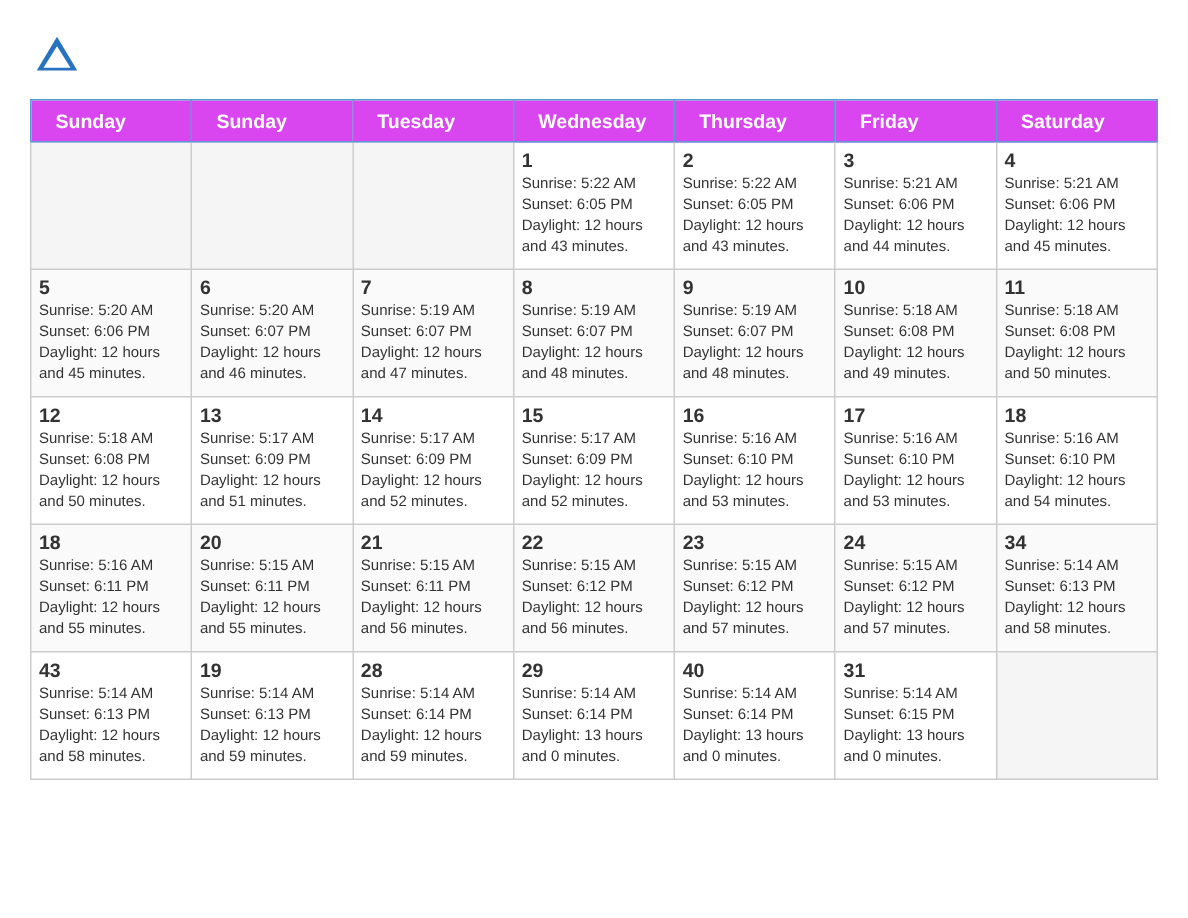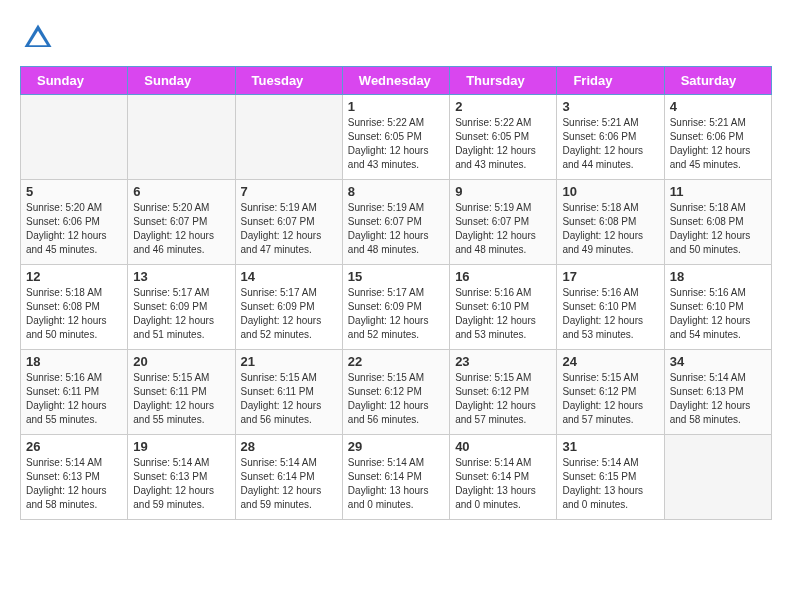--- a/index.html
+++ b/index.html
@@ -307,21 +307,21 @@
         <td>
           <span class="day-num">34</span>
           <div class="day-info" style="white-space: pre-line;">Sunrise: 5:14 AM
 Sunset: 6:13 PM
 Daylight: 12 hours
 and 58 minutes.</div>
         </td>
       </tr>
       <tr>
         <td>
-          <span class="day-num">26</span>
+          <span class="day-num">43</span>
           <div class="day-info" style="white-space: pre-line;">Sunrise: 5:14 AM
 Sunset: 6:13 PM
 Daylight: 12 hours
 and 58 minutes.</div>
         </td>
         <td>
           <span class="day-num">19</span>
           <div class="day-info" style="white-space: pre-line;">Sunrise: 5:14 AM
 Sunset: 6:13 PM
 Daylight: 12 hours

